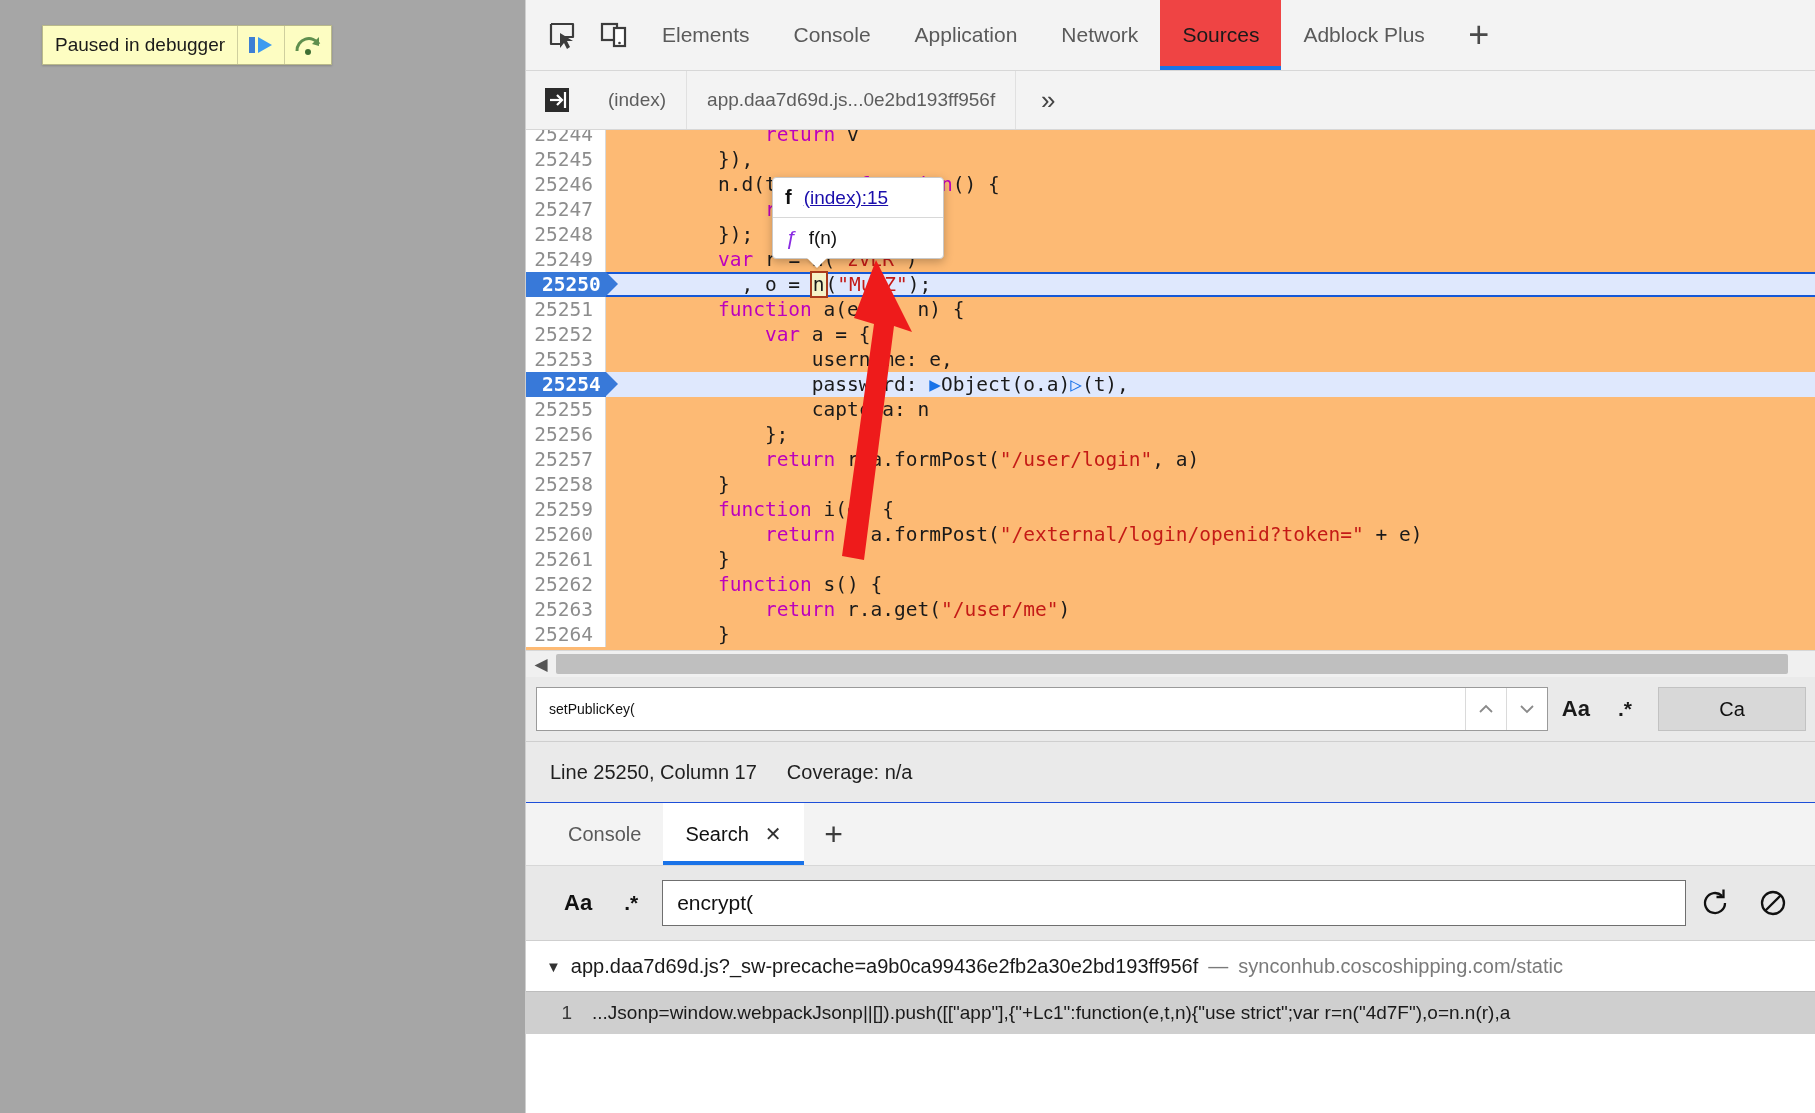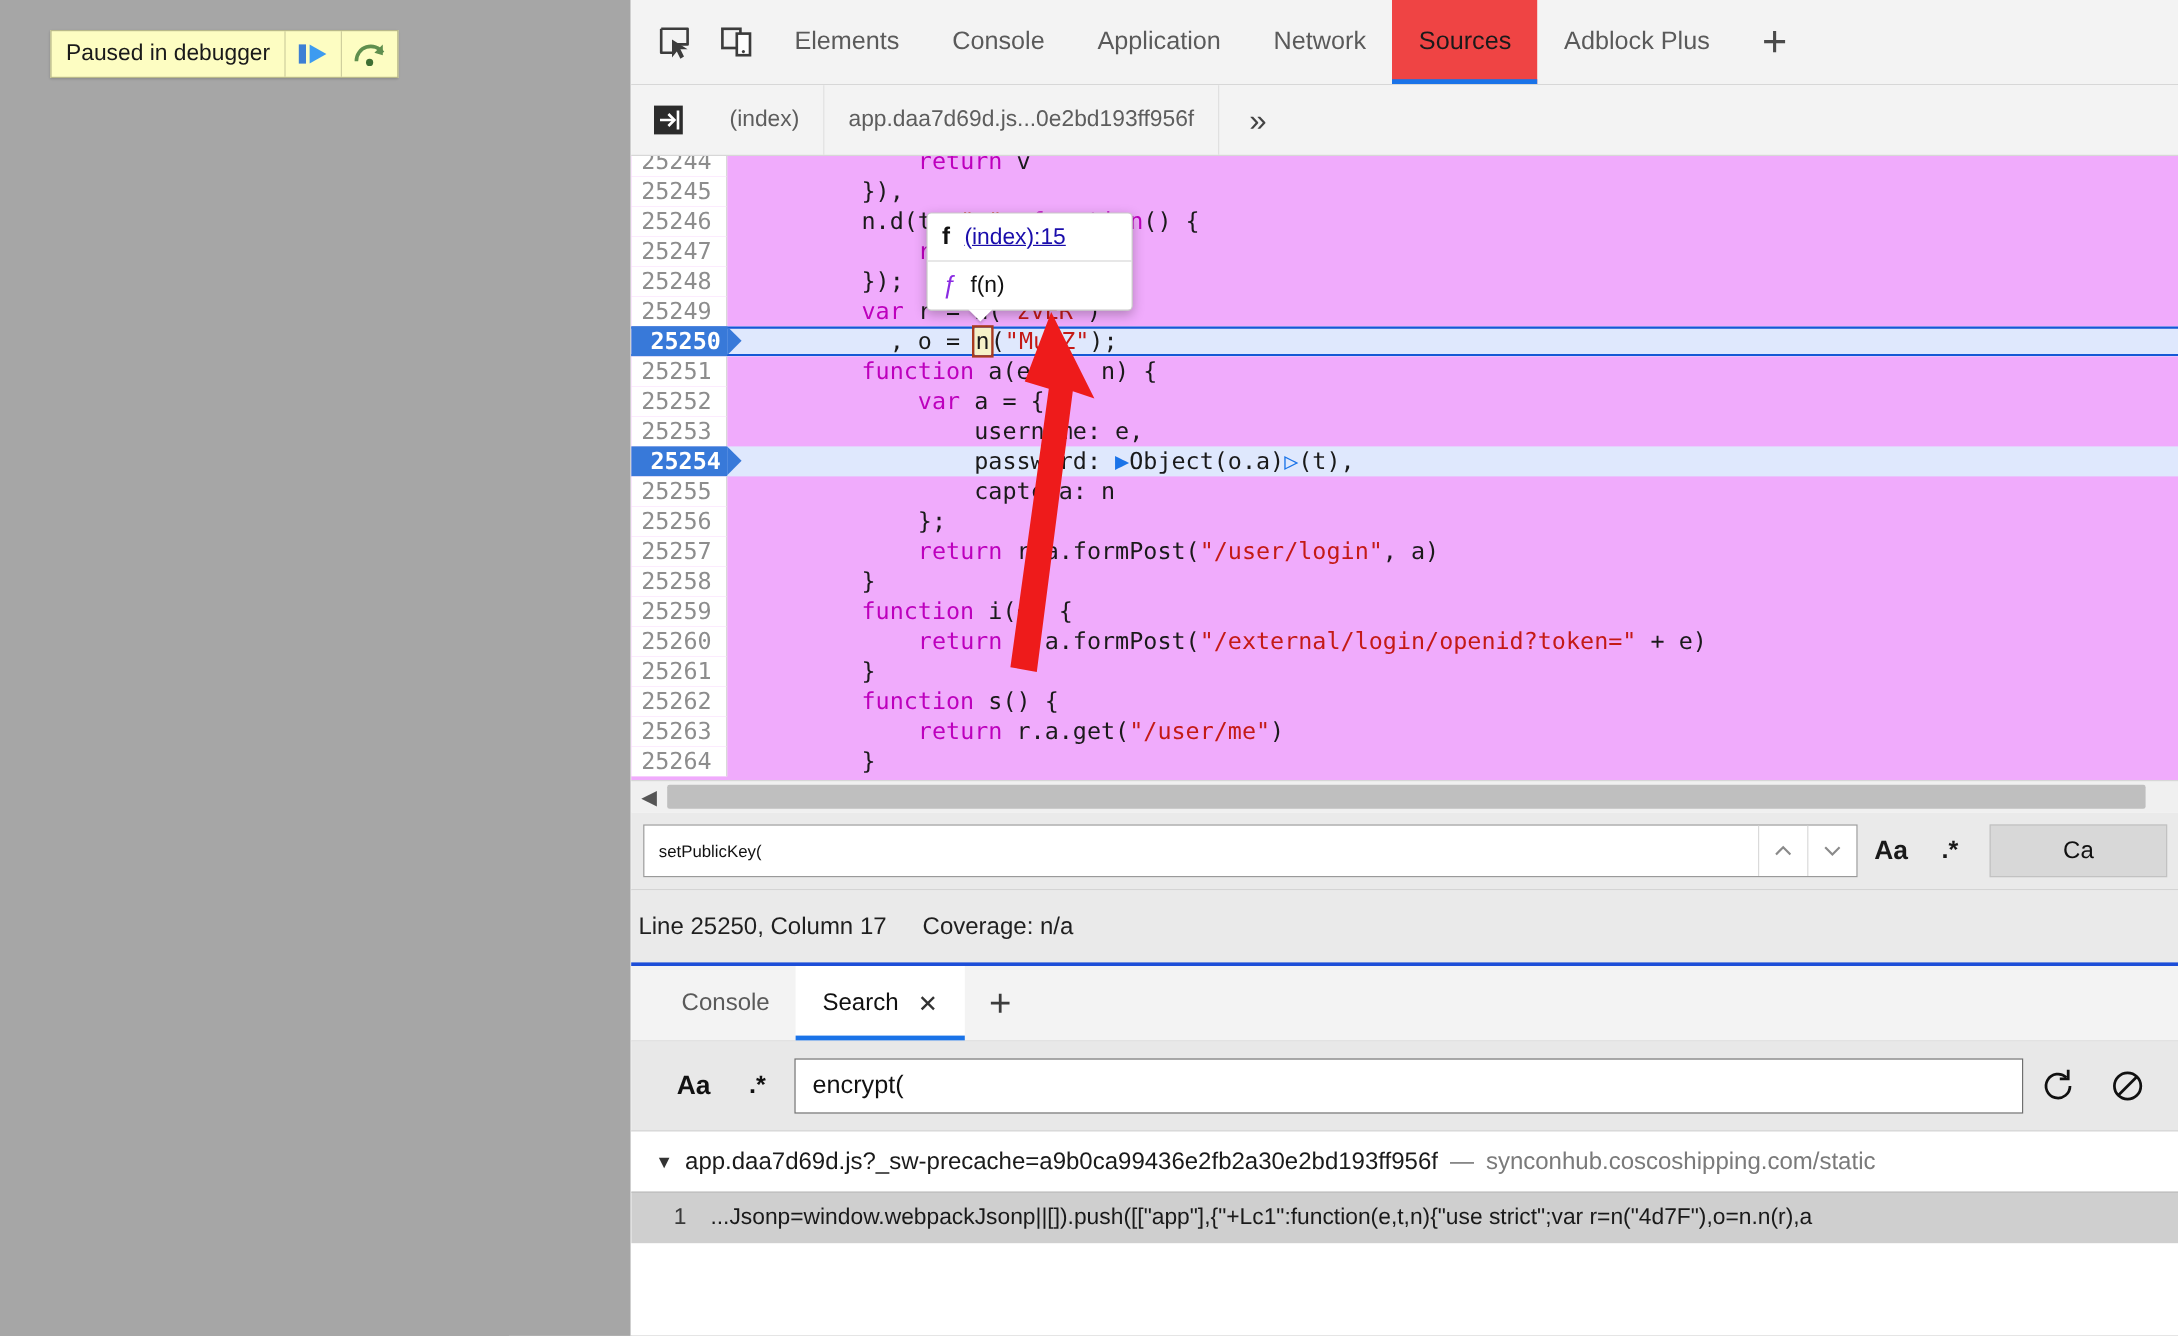--- a/index.html
+++ b/index.html
@@ -94,21 +94,21 @@
   .file-tab .tab-close {
     margin-left: 16px; font-size: 22px; color: #555; line-height: 1;
   }
   #file-more {
     display: flex; align-items: center; justify-content: center;
     width: 64px; font-size: 26px; color: #444;
   }
 
   
   #editor-wrap {
-    position: relative; flex: 0 0 520px; overflow: hidden; background: #f0abfc;
+    position: relative; flex: 0 0 520px; overflow: hidden; background: #fdba74;
   }
   #code {
     position: absolute; inset: 0;
     font-family: "DejaVu Sans Mono", monospace;
     font-size: 19.5px; line-height: 25px;
     white-space: pre;
   }
   .ln-row { display: flex; height: 25px; align-items: stretch; position: relative; }
   .ln-num {
     width: 80px; flex: 0 0 80px; text-align: right; padding-right: 12px;
@@ -205,22 +205,22 @@
   #editor-search .es-toggle.small { font-size: 21px; }
   #editor-search .es-cancel {
     margin-left: 12px; background: #d8d8d8; border: 1px solid #c2c2c2;
     height: 42px; min-width: 110px; display: flex; align-items: center;
     justify-content: center; font-size: 20px; color: #111; padding: 0 18px;
   }
 
   
   #status-strip {
     flex: 0 0 60px; background: #eaeaea;
-    border-bottom: 3px solid #1d4ed8;
-    display: flex; align-items: center; gap: 30px; padding-left: 6px;
+    border-bottom: 1px solid #1d4ed8;
+    display: flex; align-items: center; gap: 30px; padding-left: 24px;
     font-size: 20px; color: #1f1f1f;
   }
 
   
   #drawer {
     flex: 1 1 auto; display: flex; flex-direction: column;
     background: #fff; min-height: 0;
   }
   #drawer-tabbar {
     flex: 0 0 62px; background: #f3f3f3;

